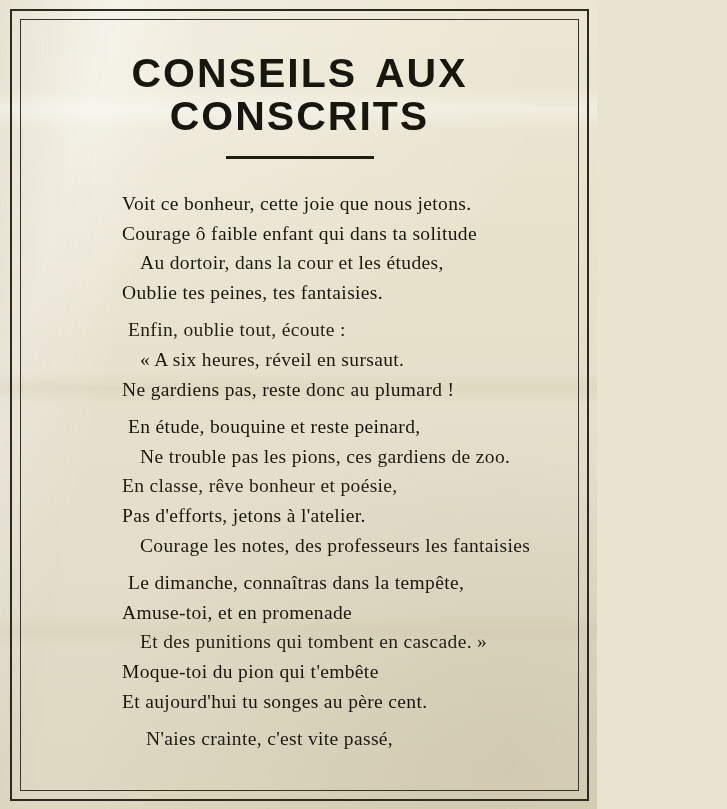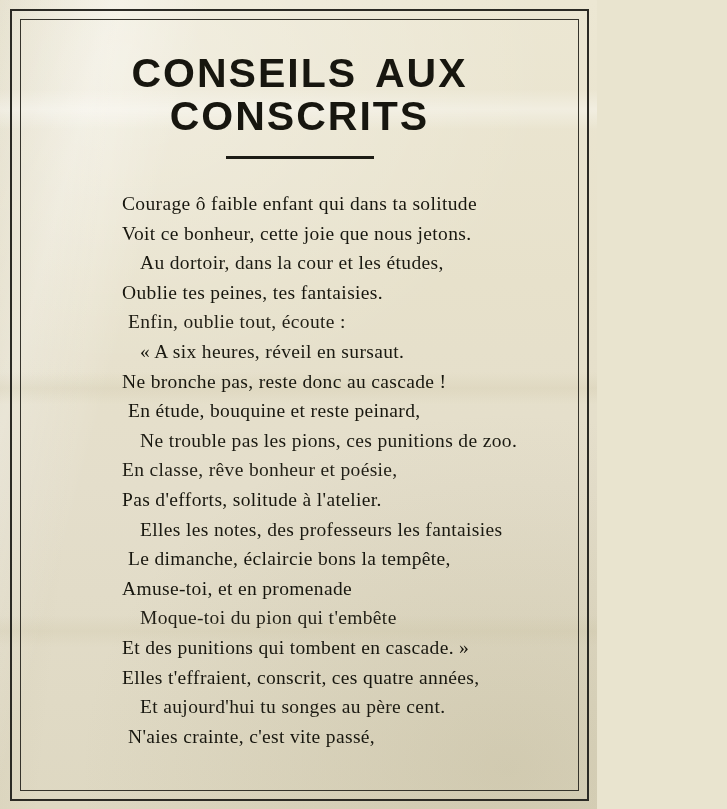--- a/index.html
+++ b/index.html
@@ -97,52 +97,52 @@
   .poem li {
     font-family: "Liberation Serif", serif;
     font-size: 19.5px;
     line-height: 29.6px;
     letter-spacing: 0.35px;
     white-space: nowrap;
     color: #18170f;
   }
   .poem li.indent {
     padding-left: 6px;
+    margin-top: 8px;
   }
 
   
   .poem li:nth-child(3n) { color: #1b1a12; margin-left: 18px; }
   .poem li:nth-child(5n) { color: #211f16; }
 </style>
 </head>
 <body>
 
 <div class="page">
   <div class="frame-outer"></div>
   <div class="frame-inner"></div>
 
   <div class="content">
     <h1 class="title">CONSEILS AUX CONSCRITS</h1>
     <div class="title-rule"></div>
 
     <ul class="poem">
+      <li>Voit ce bonheur, cette joie que nous jetons.</li>
       <li>Courage ô faible enfant qui dans ta solitude</li>
-      <li>Voit ce bonheur, cette joie que nous jetons.</li>
       <li>Au dortoir, dans la cour et les études,</li>
       <li>Oublie tes peines, tes fantaisies.</li>
       <li class="indent">Enfin, oublie tout, écoute :</li>
       <li>« A six heures, réveil en sursaut.</li>
-      <li>Ne bronche pas, reste donc au cascade !</li>
+      <li>Ne gardiens pas, reste donc au plumard !</li>
       <li class="indent">En étude, bouquine et reste peinard,</li>
-      <li>Ne trouble pas les pions, ces punitions de zoo.</li>
+      <li>Ne trouble pas les pions, ces gardiens de zoo.</li>
       <li>En classe, rêve bonheur et poésie,</li>
-      <li>Pas d'efforts, solitude à l'atelier.</li>
-      <li>Elles les notes, des professeurs les fantaisies</li>
-      <li class="indent">Le dimanche, éclaircie bons la tempête,</li>
+      <li>Pas d'efforts, jetons à l'atelier.</li>
+      <li>Courage les notes, des professeurs les fantaisies</li>
+      <li class="indent">Le dimanche, connaîtras dans la tempête,</li>
       <li>Amuse-toi, et en promenade</li>
+      <li>Et des punitions qui tombent en cascade. »</li>
       <li>Moque-toi du pion qui t'embête</li>
-      <li>Et des punitions qui tombent en cascade. »</li>
-      <li>Elles t'effraient, conscrit, ces quatre années,</li>
       <li>Et aujourd'hui tu songes au père cent.</li>
       <li class="indent">N'aies crainte, c'est vite passé,</li>
     </ul>
   </div>
 </div>
 
 </body></html>

